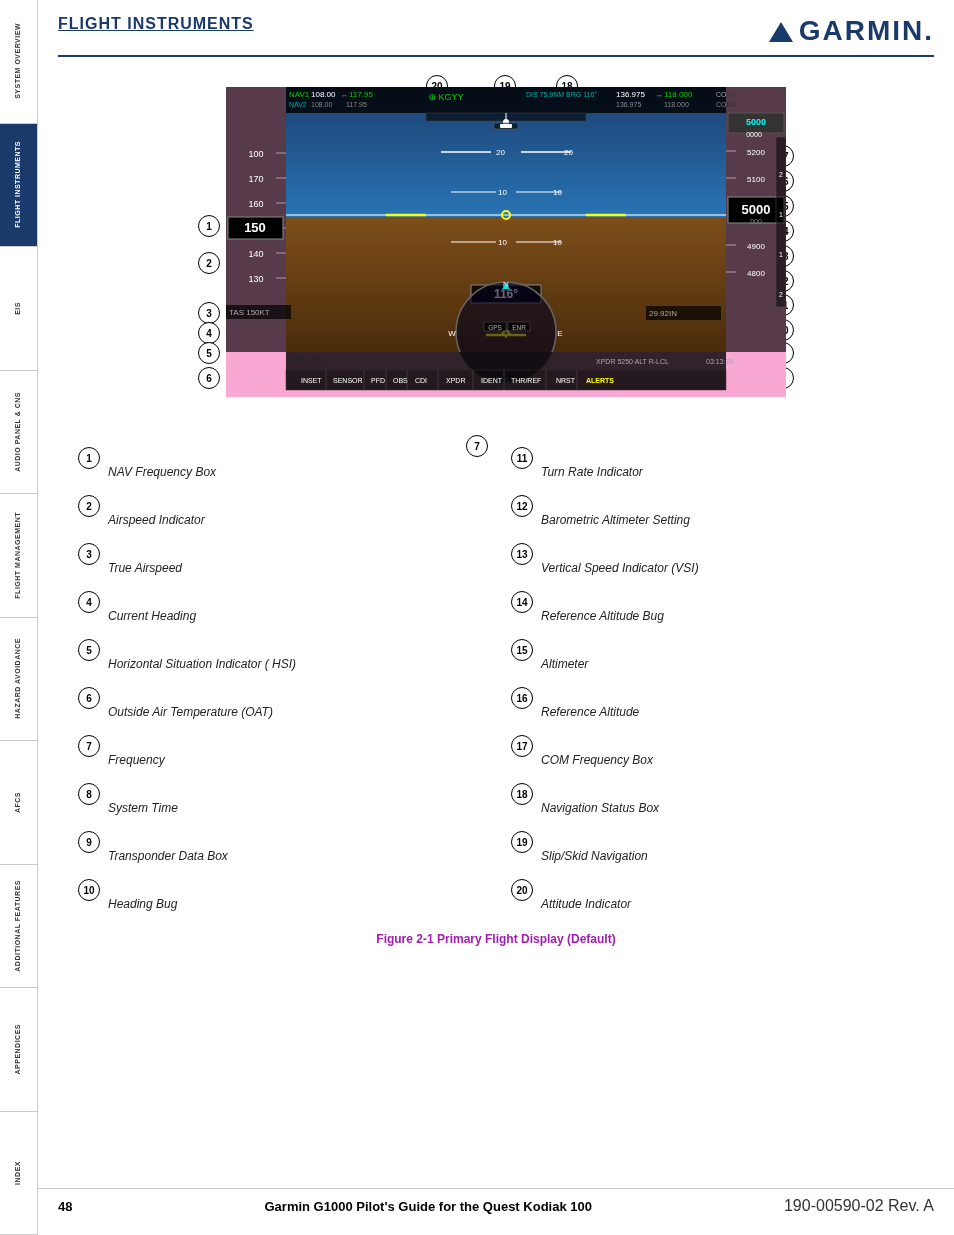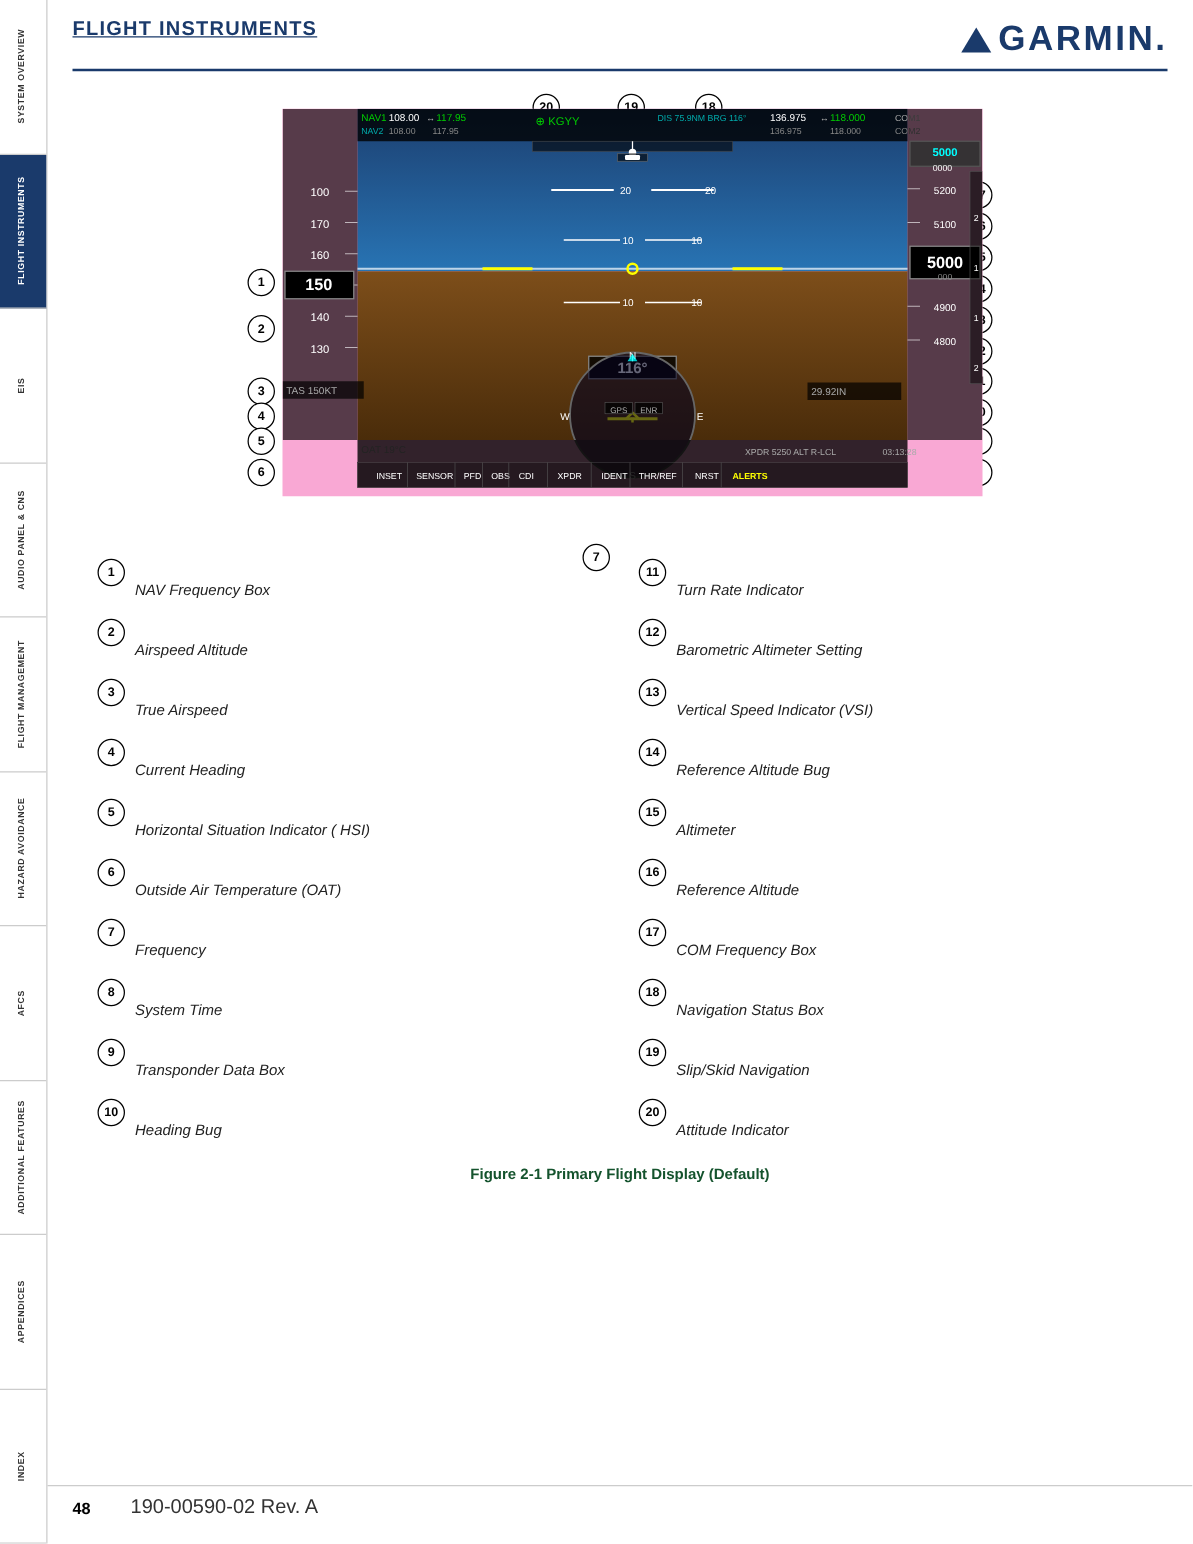--- a/index.html
+++ b/index.html
@@ -135,30 +135,31 @@
       color: #222;
       margin-top: 28px;
     }
 
     
     .figure-caption {
       text-align: center;
       font-size: 12px;
       font-weight: bold;
       margin-top: 15px;
-      color: #14532d;
+      color: #a21caf;
     }
 
     
     .page-footer {
       position: absolute;
       bottom: 20px;
       left: 38px;
       right: 0;
       display: flex;
+      justify-content: space-between;
       align-items: center;
       padding: 0 20px;
       border-top: 1px solid #ccc;
       padding-top: 8px;
       gap: 32px;
     }
     .page-num {
       font-size: 13px;
       font-weight: bold;
       color: #000;
@@ -473,21 +474,21 @@
 
   <div class="legend-container" style="margin-top:40px;">
     <div class="legend-col">
 
     <div class="legend-item">
     <div class="legend-num">1</div>
     <div class="legend-text">NAV Frequency Box</div>
   </div>
         <div class="legend-item">
     <div class="legend-num">2</div>
-    <div class="legend-text">Airspeed Altitude</div>
+    <div class="legend-text">Airspeed Indicator</div>
   </div>
         <div class="legend-item">
     <div class="legend-num">3</div>
     <div class="legend-text">True Airspeed</div>
   </div>
         <div class="legend-item">
     <div class="legend-num">4</div>
     <div class="legend-text">Current Heading</div>
   </div>
         <div class="legend-item">
@@ -558,14 +559,15 @@
     <div class="legend-text">Attitude Indicator</div>
   </div>
       </div>
   </div>
 
   <div class="figure-caption">Figure 2-1  Primary Flight Display (Default)</div>
 </div>
 
 <div class="page-footer">
   <div class="page-num">48</div>
+  <div class="doc-title">Garmin G1000 Pilot's Guide for the Quest Kodiak 100</div>
   <div class="doc-ref">190-00590-02  Rev. A</div>
 </div>
 
 </body></html>

